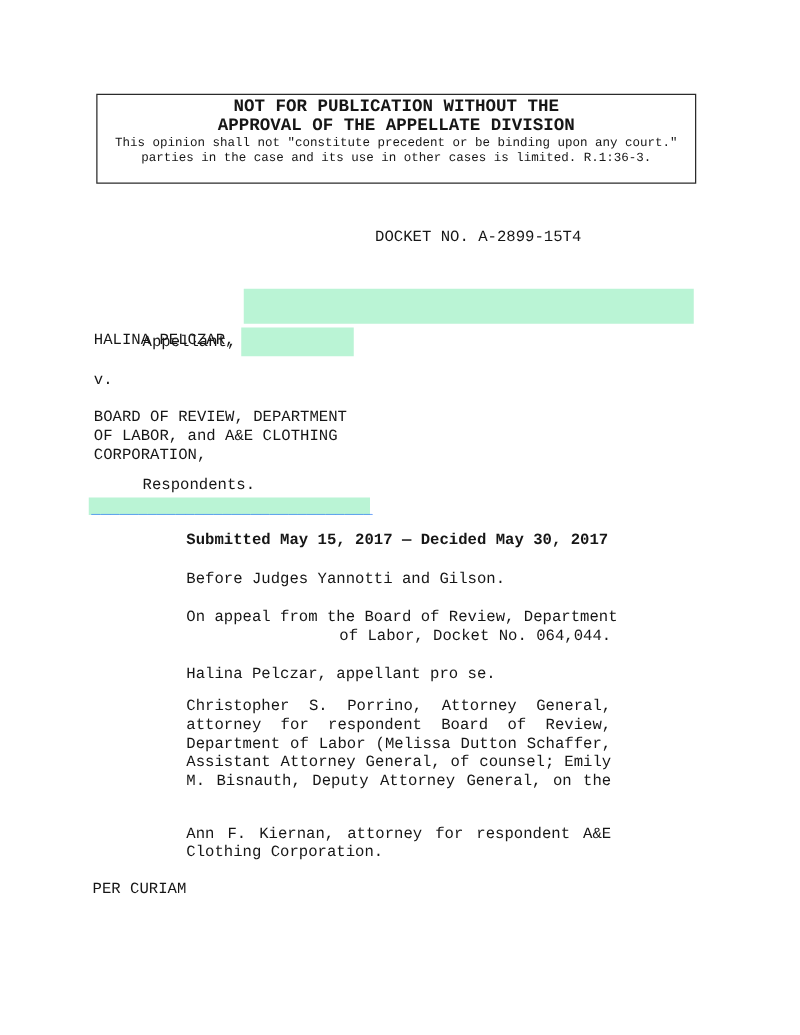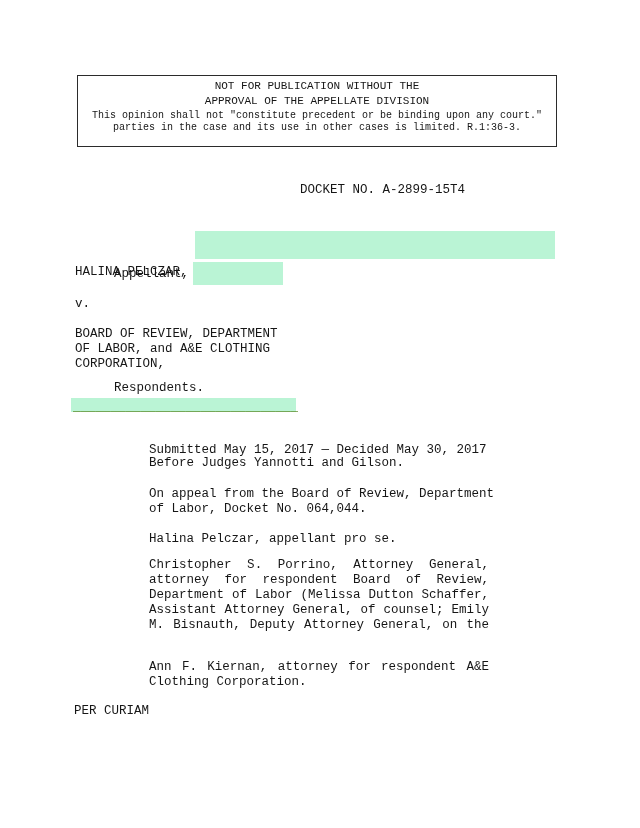--- a/index.html
+++ b/index.html
@@ -22,43 +22,43 @@
   .line { white-space: pre; }
   .notice-box {
     left: 77px; top: 75px;
     width: 480px; height: 72px;
     border: 1.5px solid #2b2b2b;
     box-sizing: border-box;
     text-align: center;
   }
   .notice-title {
     padding-top: 3px;
-    font-weight: normal;
-    font-size: 11px;
+    font-weight: bold;
+    font-size: 14px;
     line-height: 15px;
   }
   .notice-text {
     margin-top: 1px;
     font-size: 10px;
     line-height: 12px;
   }
   .highlight {
     background: #baf4d5;   
   }
   .bq {
     left: 149px;
     width: 340px;
   }
   .just {
     white-space: normal;
     text-align: justify;
     text-align-last: justify;
   }
   .rule-text {
-    color: #4d7c0f;
+    color: #3b82f6;
     letter-spacing: 0;
   }
 </style>
 </head>
 <body>
 
 <div class="page">
 
   <div class="abs notice-box">
     <div class="notice-title">
@@ -85,24 +85,24 @@
 
   <div class="abs" style="left:75px; top:327px;">
     <div class="line">BOARD OF REVIEW, DEPARTMENT</div>
     <div class="line">OF LABOR, and A&amp;E CLOTHING</div>
     <div class="line">CORPORATION,</div>
   </div>
 
   <div class="abs line" style="left:114px; top:381px;">Respondents.</div>
   <div class="abs line rule-text" style="left:73px; top:400px;">______________________________</div>
 
-  <div class="abs bq line" style="top:443px;">Submitted May 15, 2017 — Decided May 30, 2017</div>
+  <div class="abs bq line" style="top:425px;font-weight:bold;">Submitted May 15, 2017 — Decided May 30, 2017</div>
   <div class="abs bq line" style="top:456px;">Before Judges Yannotti and Gilson.</div>
 
-  <div class="abs bq" style="top:487px;">
+  <div class="abs bq" style="top:487px;text-align:right;">
     <div class="line">On appeal from the Board of Review, Department</div>
     <div class="line">of Labor, Docket No. 064,044.</div>
   </div>
 
   <div class="abs bq line" style="top:532px;">Halina Pelczar, appellant pro se.</div>
 
   <div class="abs bq" style="top:558px;">
     <div class="just">Christopher S. Porrino, Attorney General,</div>
     <div class="just">attorney for respondent Board of Review,</div>
     <div class="just">Department of Labor (Melissa Dutton Schaffer,</div>

